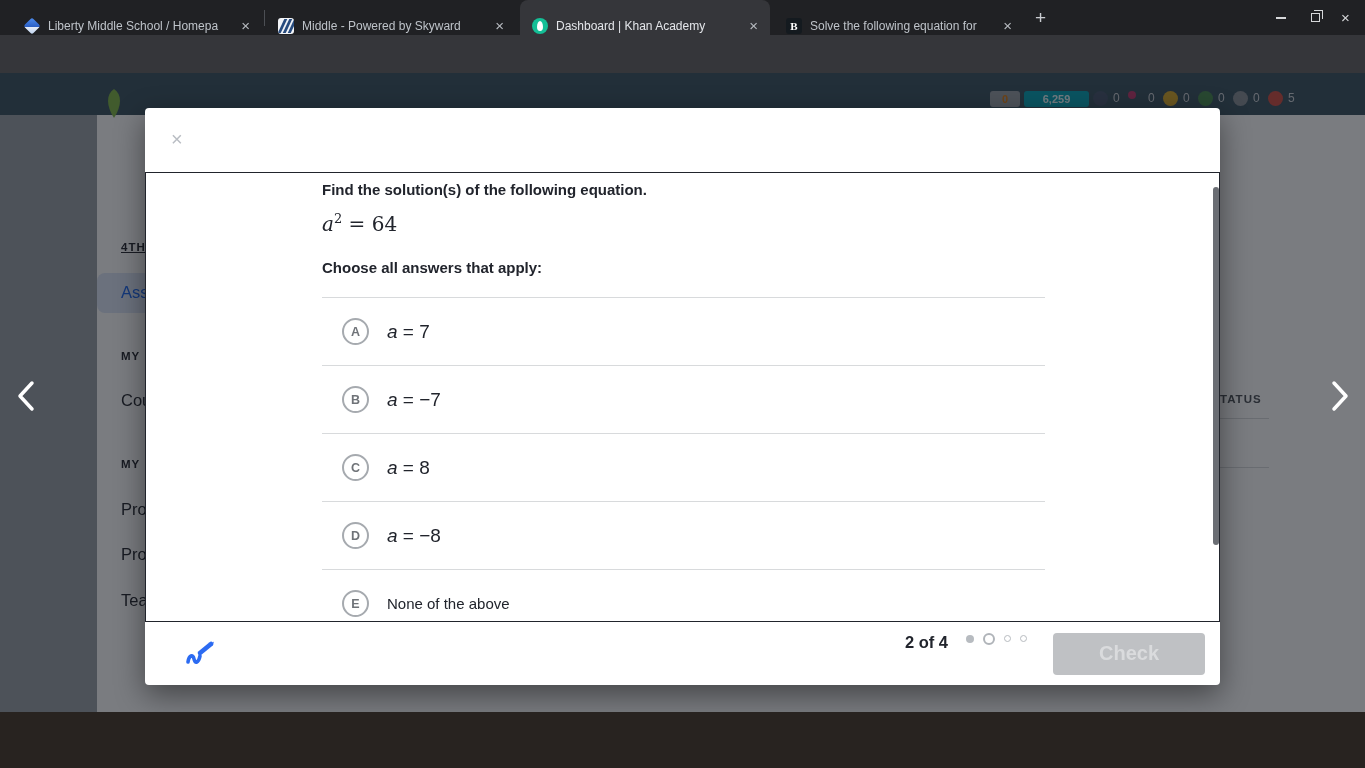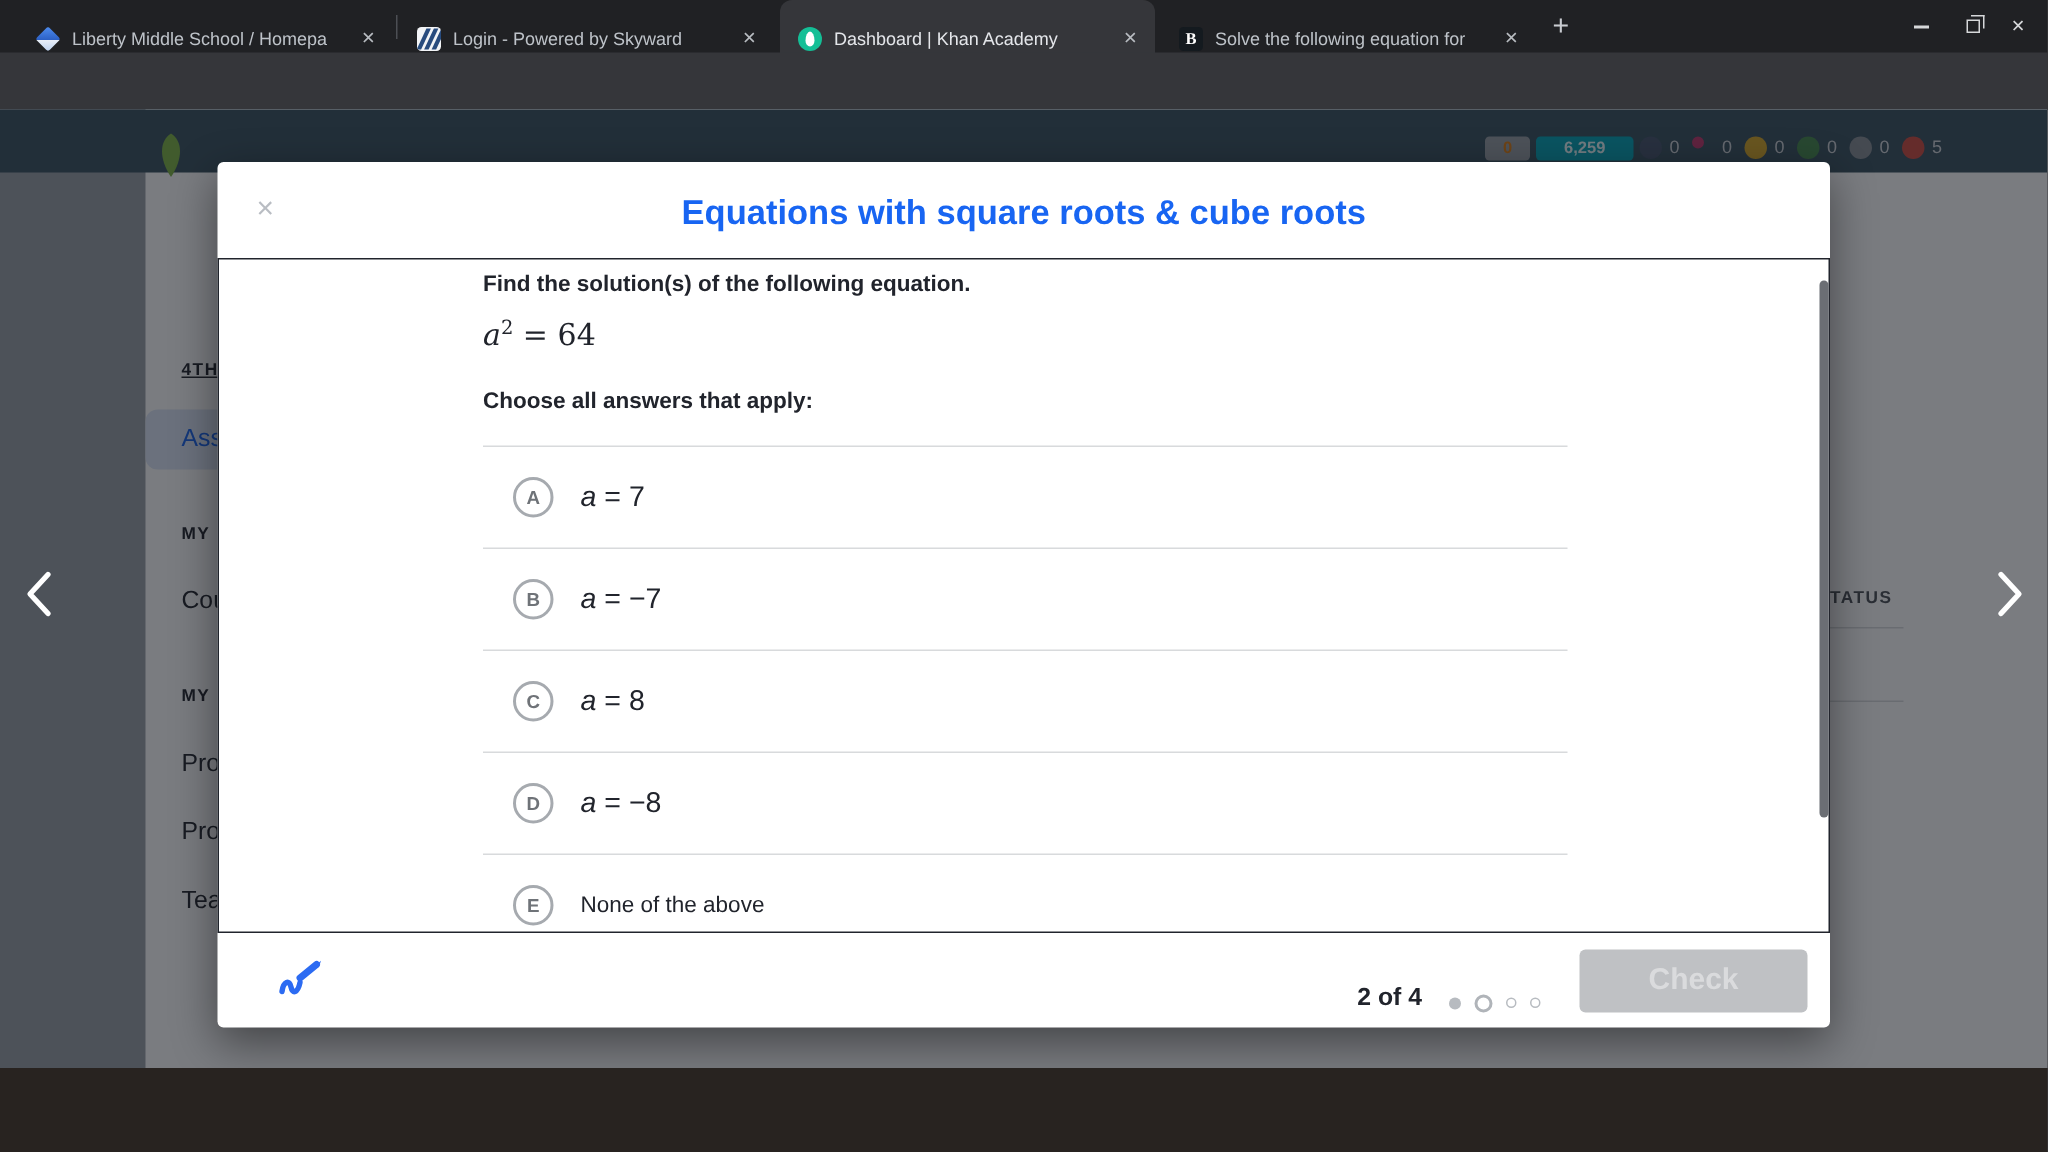--- a/index.html
+++ b/index.html
@@ -85,21 +85,21 @@
   #prompt { position:absolute; top:86px; left:0; }
   #choices { position:absolute; top:124px; left:0; width:723px; }
   .choice-row { height:68px; border-top:1px solid #d8dadc; display:flex; align-items:center; gap:18px; padding-left:20px; }
   .choice-circle { width:27px; height:27px; border:2px solid #a6aaaf; border-radius:50%; color:#6f7378;
                    font-size:12.5px; font-weight:bold; text-align:center; line-height:24px; flex:none; }
   .choice-math { font-family:Liberation Sans, sans-serif; font-size:19px; color:#21242c; }
   .choice-sans { font-size:15px; color:#21242c; }
   #qscroll { left:1068px; top:79px; width:6px; height:358px; background:#6b6e74; border-radius:3px; }
   #modal-footer { left:0; top:514px; width:1075px; height:63px; display:flex; align-items:center; }
   #scratchpad { margin-left:40px; }
-  #footer-right { margin-left:auto; margin-right:15px; display:flex; align-items:flex-end; }
+  #footer-right { margin-left:auto; margin-right:15px; display:flex; align-items:flex-start; }
   #progress { color:#21242c; font-size:16.5px; font-weight:bold; }
   #dots { display:flex; align-items:center; gap:9px; margin:0 26px 0 18px; }
   .dot { border-radius:50%; }
   .dot-done { width:8px; height:8px; background:#b7bbc0; }
   .dot-current { width:12px; height:12px; border:2px solid #b0b4b9; background:#fff; }
   .dot-todo { width:7px; height:7px; border:1.5px solid #b7bbc0; background:#fff; }
   #check-btn { width:152px; height:42px; background:#bfc1c4; border:none; border-radius:4px;
                color:#dadbdd; font-size:20px; font-weight:bold; font-family:"Liberation Sans",sans-serif; }
 
   
@@ -118,21 +118,21 @@
       <span class="tab-title">Liberty Middle School / Homepa</span>
       <span class="tab-close">×</span>
     </div>
     <div class="abs tab-sep" style="left:264px;"></div>
     <div class="abs tab" style="left:266px;">
       <span class="favicon fav-skyward">
           <i style="left:3px;"></i>
           <i style="left:8px;"></i>
           <i style="left:13px;"></i>
         </span>
-      <span class="tab-title">Login - Powered by Skyward</span>
+      <span class="tab-title">Middle - Powered by Skyward</span>
       <span class="tab-close">×</span>
     </div>
     <div class="abs tab active" style="left:520px;justify-content:center;">
       <span class="favicon fav-khan">
           <i></i>
         </span>
       <span class="tab-title">Dashboard | Khan Academy</span>
       <span class="tab-close">×</span>
     </div>
     <div class="abs tab" style="left:774px;">
@@ -222,21 +222,20 @@
       </svg>
   </div>
   <div class="abs nav-chevron" style="left:1322px;">
     <svg width="20" height="32" viewBox="0 0 20 32">
         <polyline points="4,3 16,16 4,29" fill="none" stroke="#fff" stroke-width="3.5" stroke-linecap="round" stroke-linejoin="round"></polyline>
       </svg>
   </div>
 
   <div class="abs" id="modal">
     <span class="abs" id="modal-close">×</span>
-    <div class="abs" id="modal-title">Equations with square roots &amp; cube roots</div>
 
     <div class="abs" id="qbox">
       <div id="qcol">
         <div class="abs q-bold" id="question">Find the solution(s) of the following equation.</div>
         <div class="abs" id="equation">
           <span class="math-var">a</span><sup>2</sup>
           <span>=</span>
           <span>64</span>
         </div>
         <div class="abs q-bold" id="prompt">Choose all answers that apply:</div>

